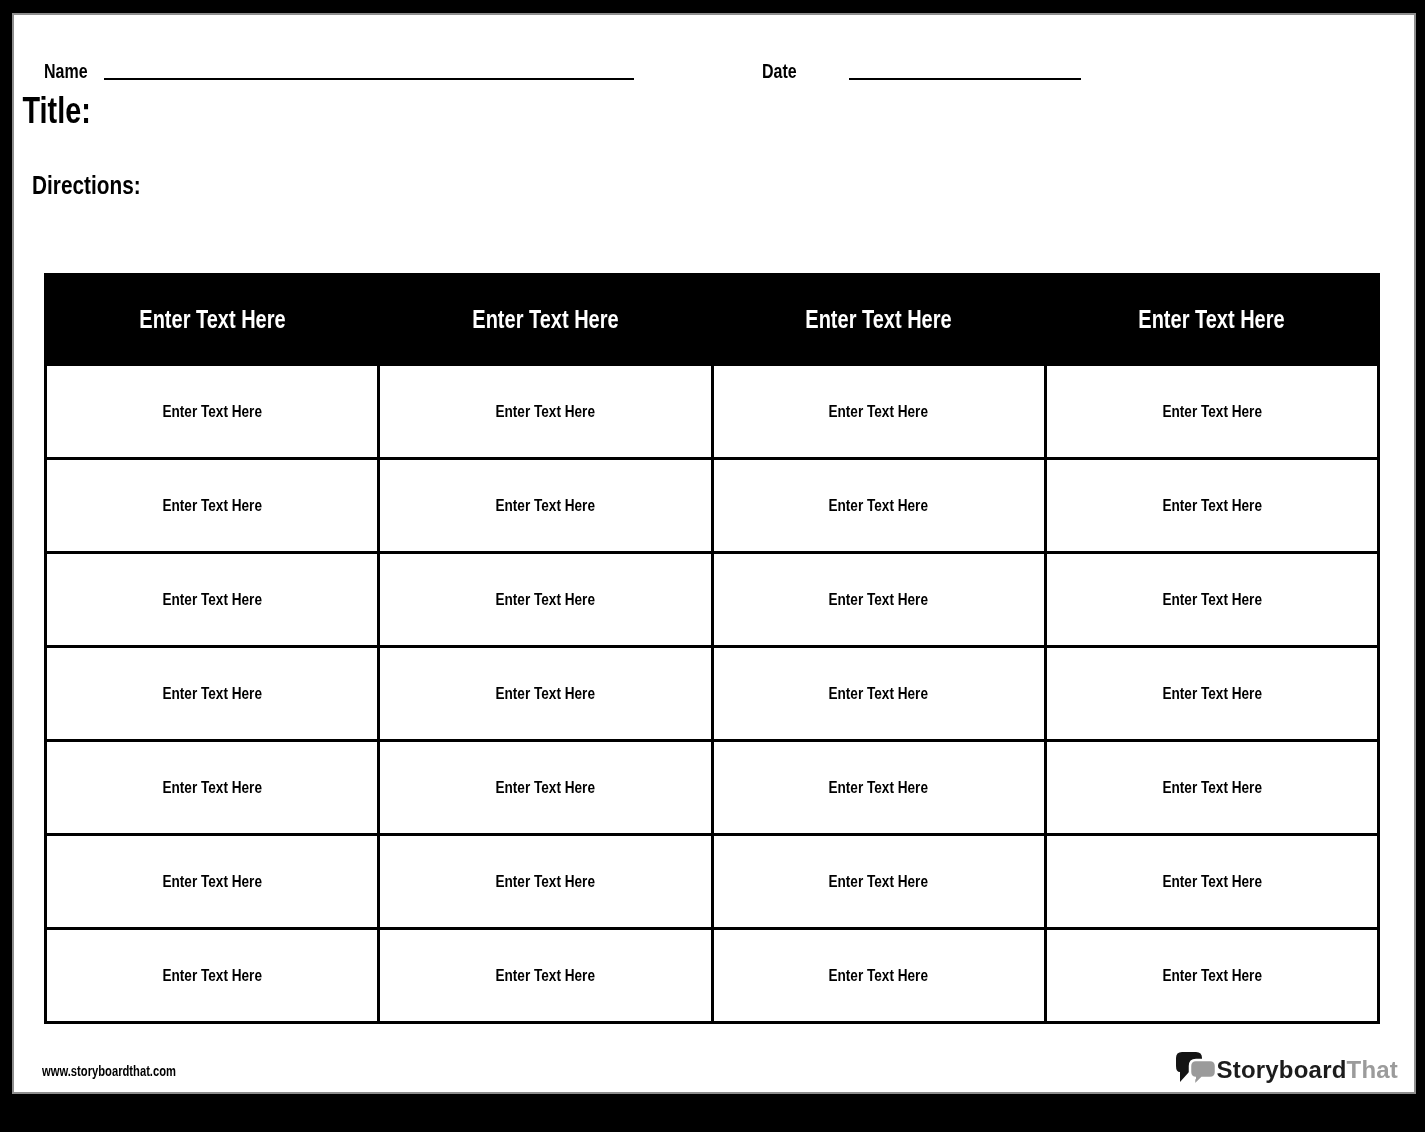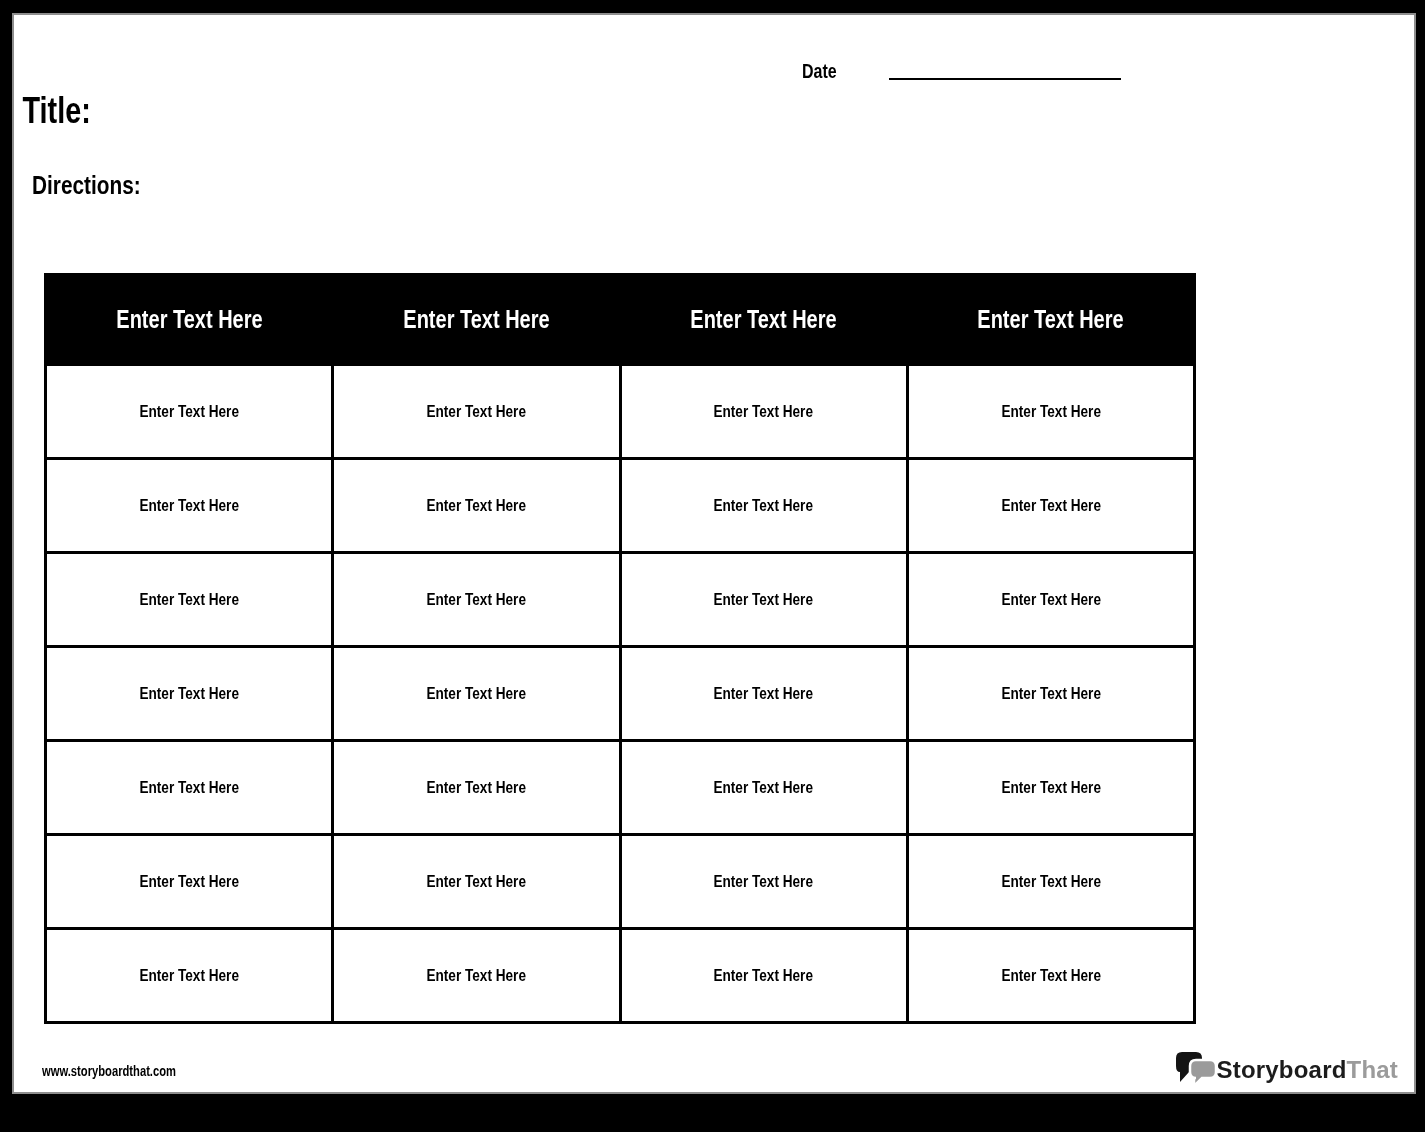--- a/index.html
+++ b/index.html
@@ -19,35 +19,35 @@
   }
   
   .cond { display:inline-block; transform:scaleX(0.8); transform-origin:center center; white-space:nowrap; }
   .cond.left { transform-origin:left center; }
 
   .fieldrow { position:absolute; display:flex; align-items:flex-end; }
   .fieldrow .field-label { font-weight:bold; font-size:20px; line-height:22px; }
   .uline { border-bottom:2px solid #000; margin-left:6px; margin-bottom:2px; height:14px; }
   .name-row { left:30px; top:45px; }
   .name-row .uline { width:530px; }
-  .date-row { left:788px; top:45px;gap:38px; }
+  .date-row { left:748px; top:45px;gap:38px; }
   .date-row .uline { width:232px; }
 
   .title-wrap {
     position:absolute; left:0; right:0; top:76px;
     text-align:left; font-size:36px; font-weight:bold; line-height:40px;
   }
   .directions {
     position:absolute; left:18px; top:155px;
     font-size:26px; font-weight:bold; line-height:30px;
   }
 
   table.sheet {
     position:absolute; left:30px; top:258px;
-    width:1152px; border-collapse:collapse; table-layout:fixed;
+    width:1336px; border-collapse:collapse; table-layout:fixed;
   }
   table.sheet th {
     background:#000; color:#fff;
     height:87px; font-size:25px; font-weight:bold;
     border:3px solid #000; text-align:center; vertical-align:middle; padding:0;
   }
   table.sheet td {
     height:91px; border:3px solid #000; background:#fff;
     text-align:center; vertical-align:middle;
     font-size:17px; font-weight:bold; padding:0;
@@ -64,20 +64,24 @@
   }
   .logo .brand-black { color:#1c1c1c; }
   .logo .brand-gray  { color:#9b9b9b; }
   .logo svg { display:block; }
 </style>
 </head>
 <body>
 
 <div class="page">
 
+  <div class="fieldrow name-row">
+    <span class="field-label"><span class="cond left">Name</span></span>
+    <span class="uline"></span>
+  </div>
 
   <div class="fieldrow date-row">
     <span class="field-label"><span class="cond left">Date</span></span>
     <span class="uline"></span>
   </div>
 
   <div class="title-wrap">
     <span class="cond">Title:</span>
   </div>
 

